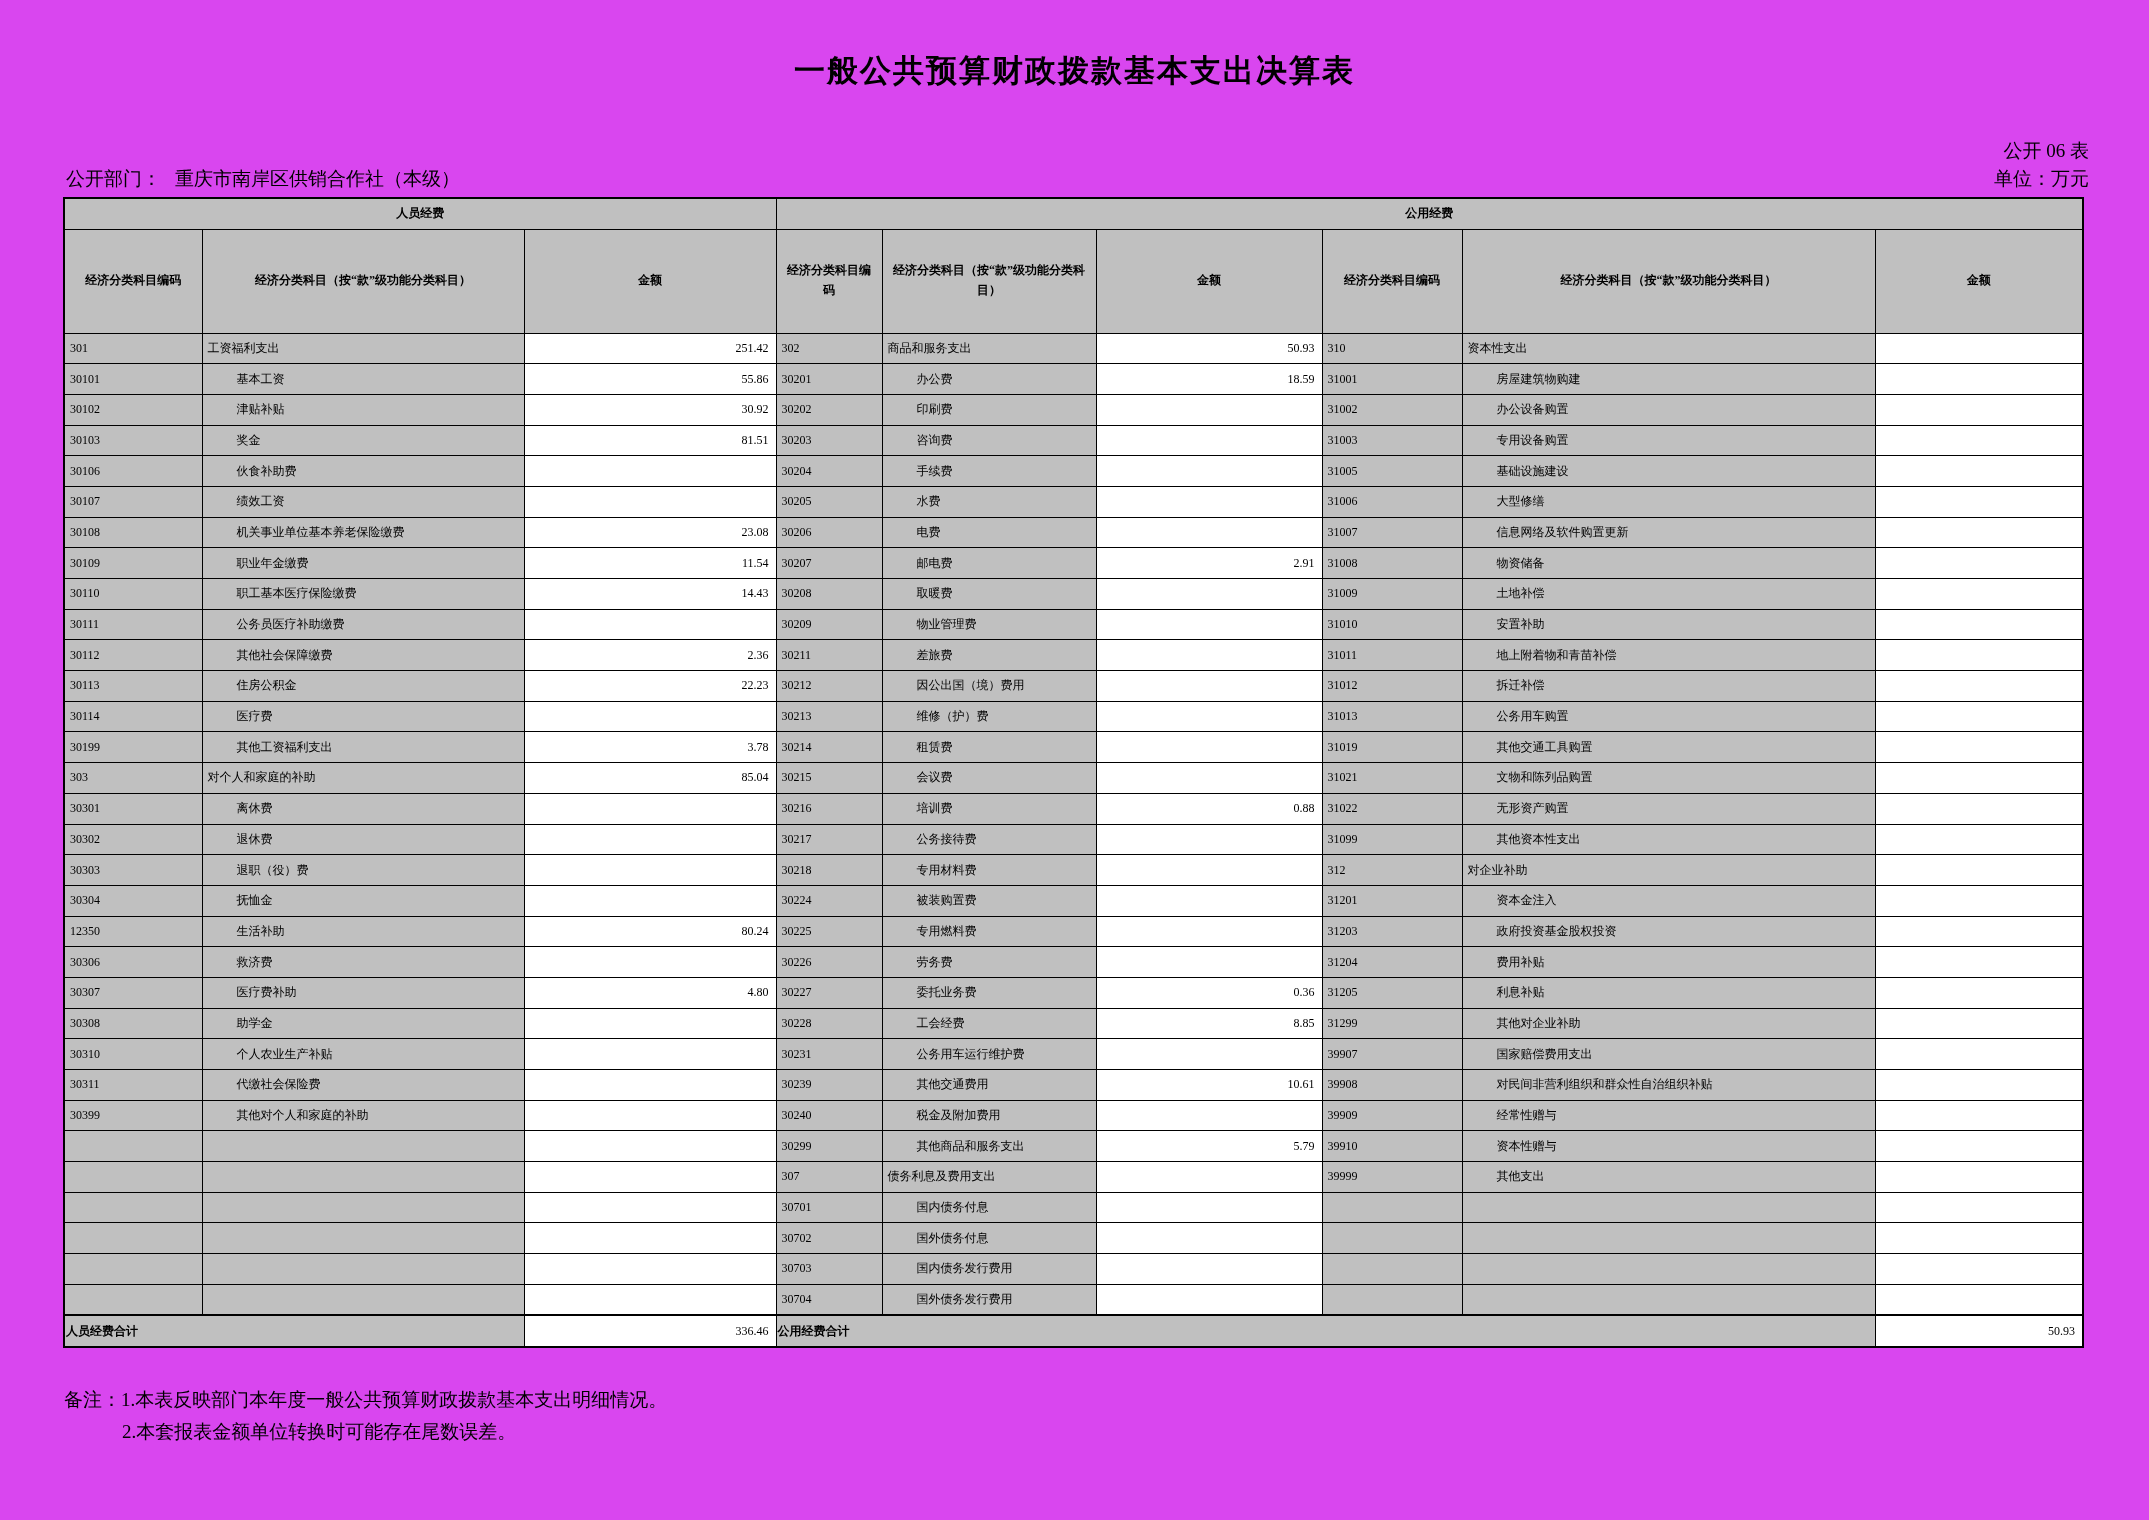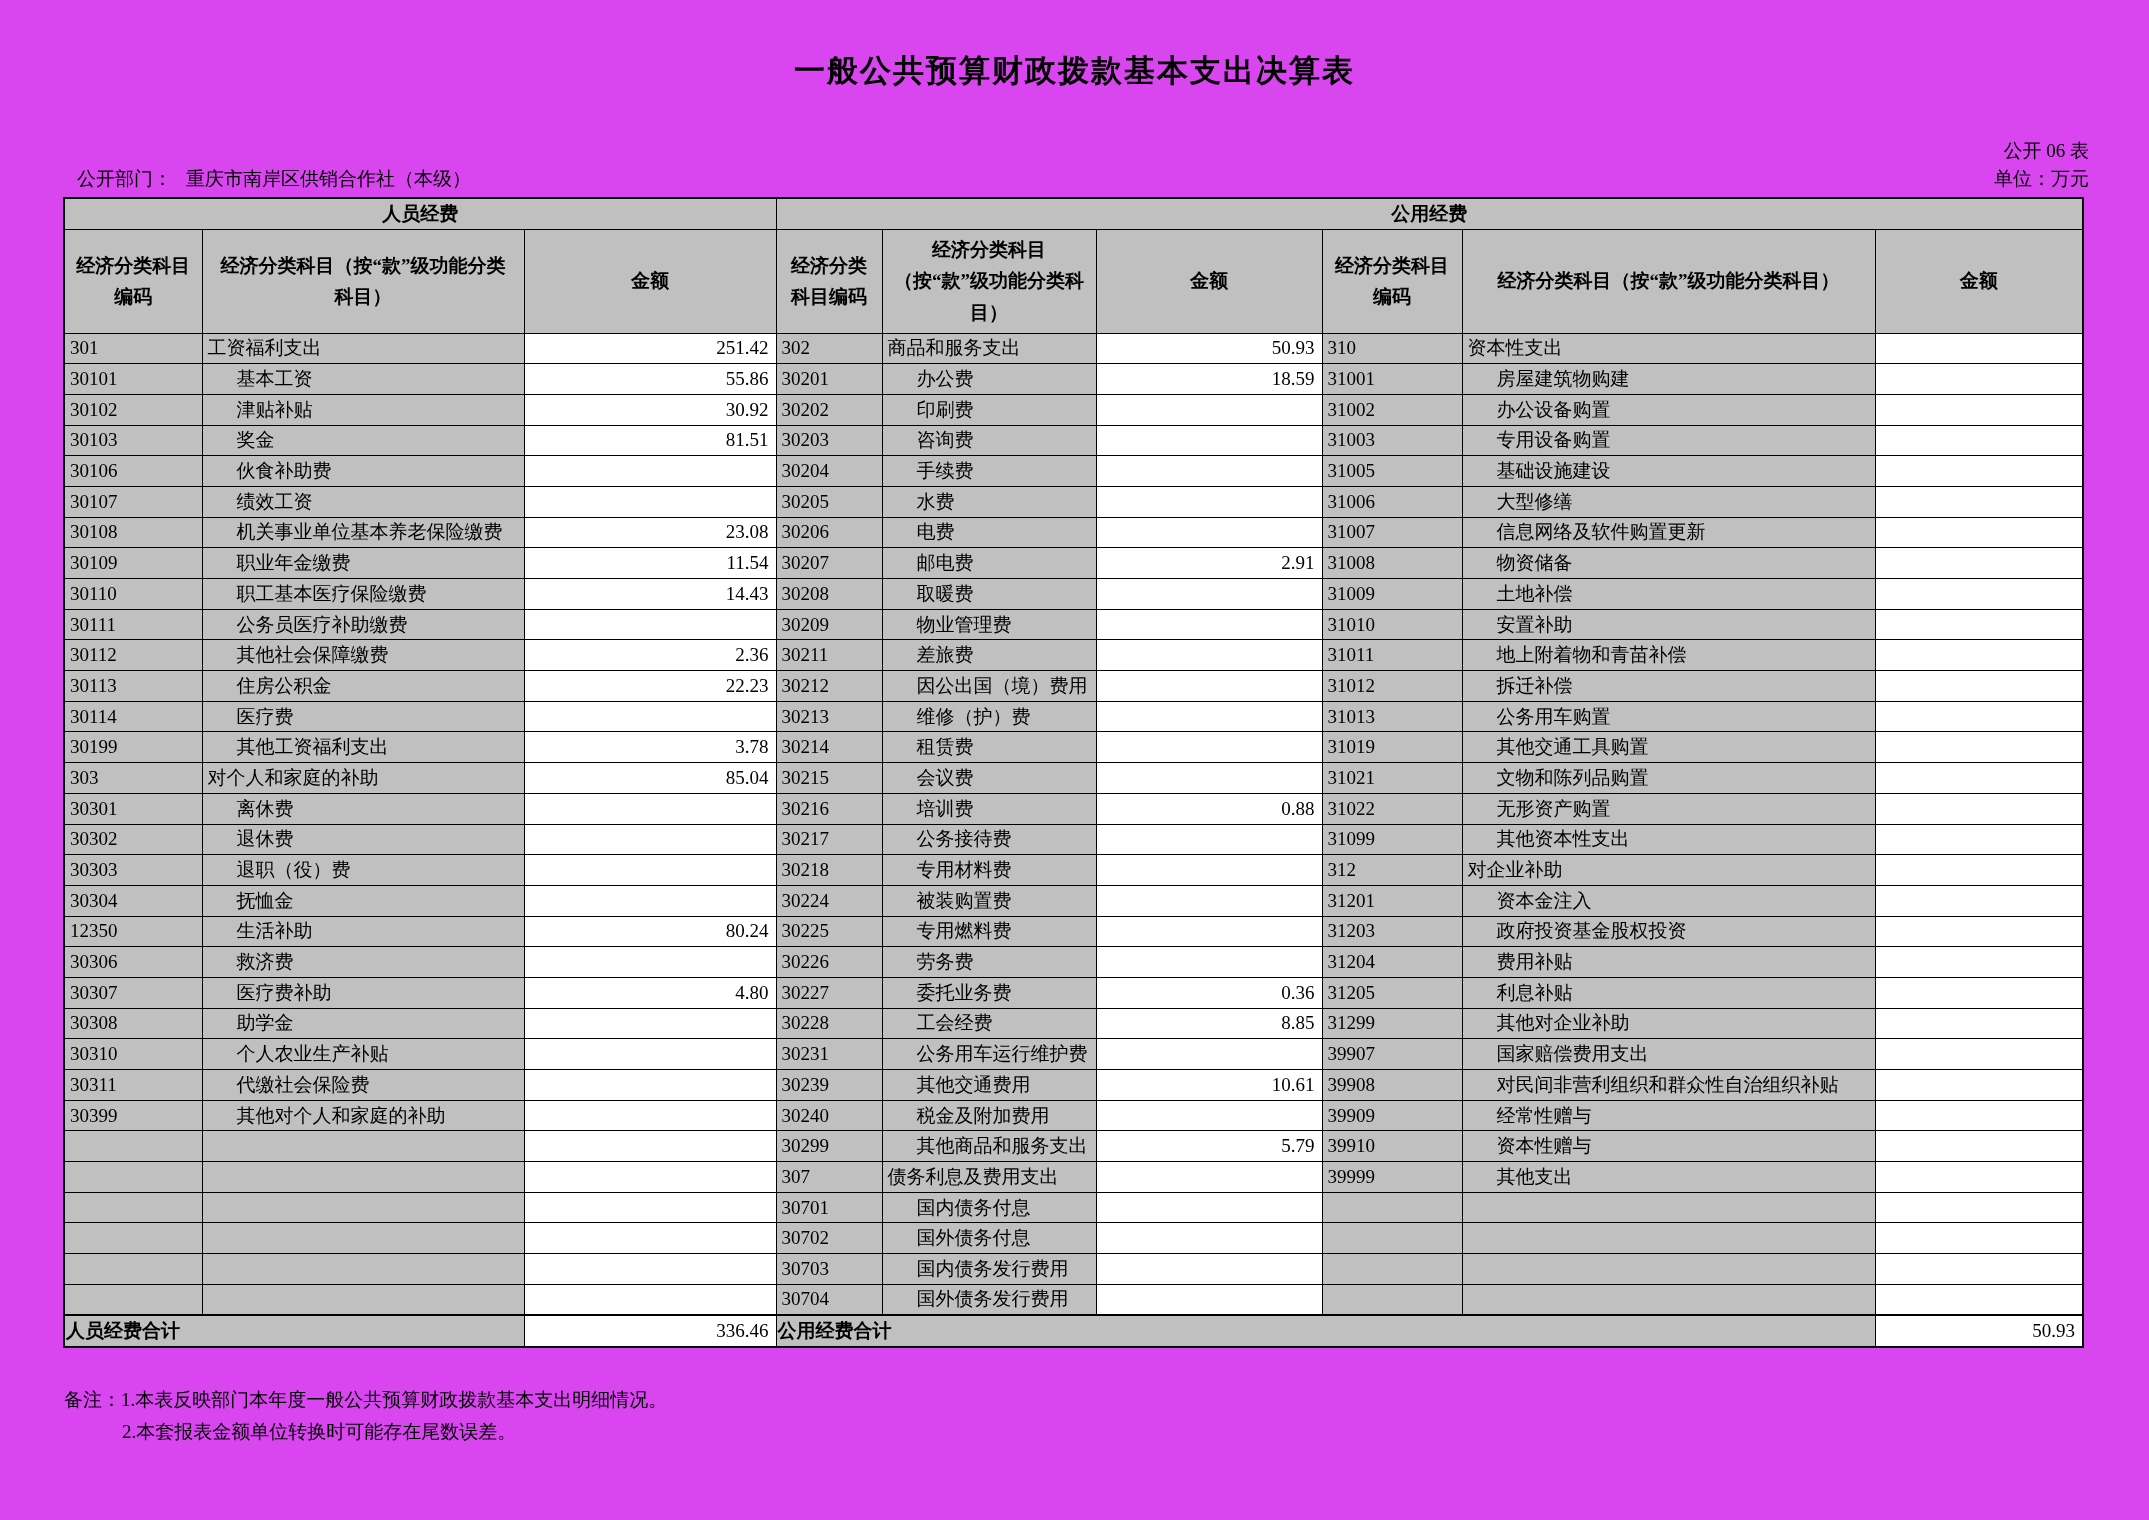--- a/index.html
+++ b/index.html
@@ -10,28 +10,28 @@
     font-family: "Liberation Serif", "DejaVu Serif", serif;
     color: #000;
   }
   .page { position: relative; width: 2149px; height: 1520px; background: #d946ef; overflow: hidden; }
 
   .title {
     position: absolute; top: 50px; left: 0; width: 100%;
     text-align: center; font-size: 31px; font-weight: bold; letter-spacing: 2px;
   }
   .table-no { position: absolute; top: 138px; right: 60px; font-size: 19px; }
-  .dept-line { position: absolute; top: 166px; left: 77px; font-size: 19px; }
+  .dept-line { position: absolute; top: 166px; left: 66px; font-size: 19px; }
   .dept-value { margin-left: 14px; }
   .unit { position: absolute; top: 166px; right: 60px; font-size: 19px; }
 
   table.budget {
     position: absolute; top: 197px; left: 63px;
     width: 1817px; border-collapse: collapse; table-layout: fixed;
-    font-size: 19px;
+    font-size: 12px;
   }
   table.budget th, table.budget td { border: 1px solid #000; overflow: hidden; }
   table.budget { border: 2px solid #000; }
   col.c0 { width: 138px; } col.c1 { width: 322px; } col.c2 { width: 252px; }
   col.c3 { width: 106px; } col.c4 { width: 214px; } col.c5 { width: 226px; }
   col.c6 { width: 140px; } col.c7 { width: 413px; } col.c8 { width: 208px; }
 
   th { background: #c0c0c0; font-weight: bold; text-align: center; vertical-align: middle; word-break: break-all; }
   th.group-h { height: 31px; }
   th.col-h { height: 104px; line-height: 1.65; padding: 0 10px; }

